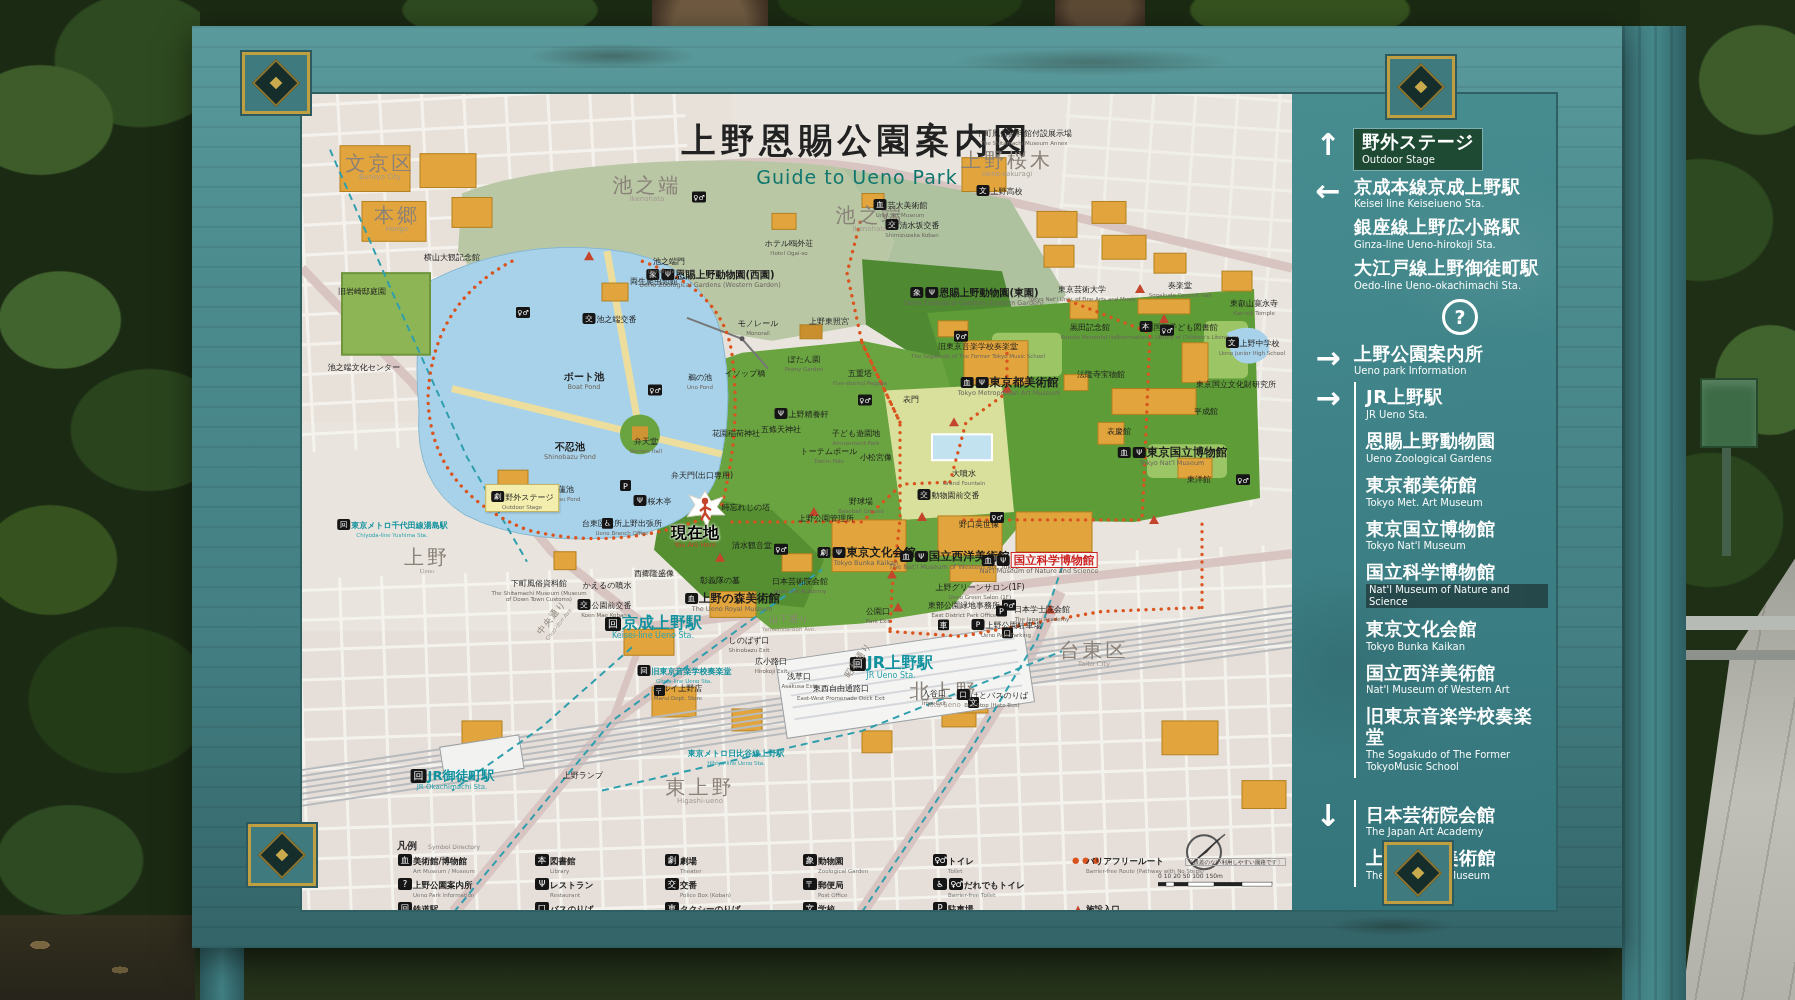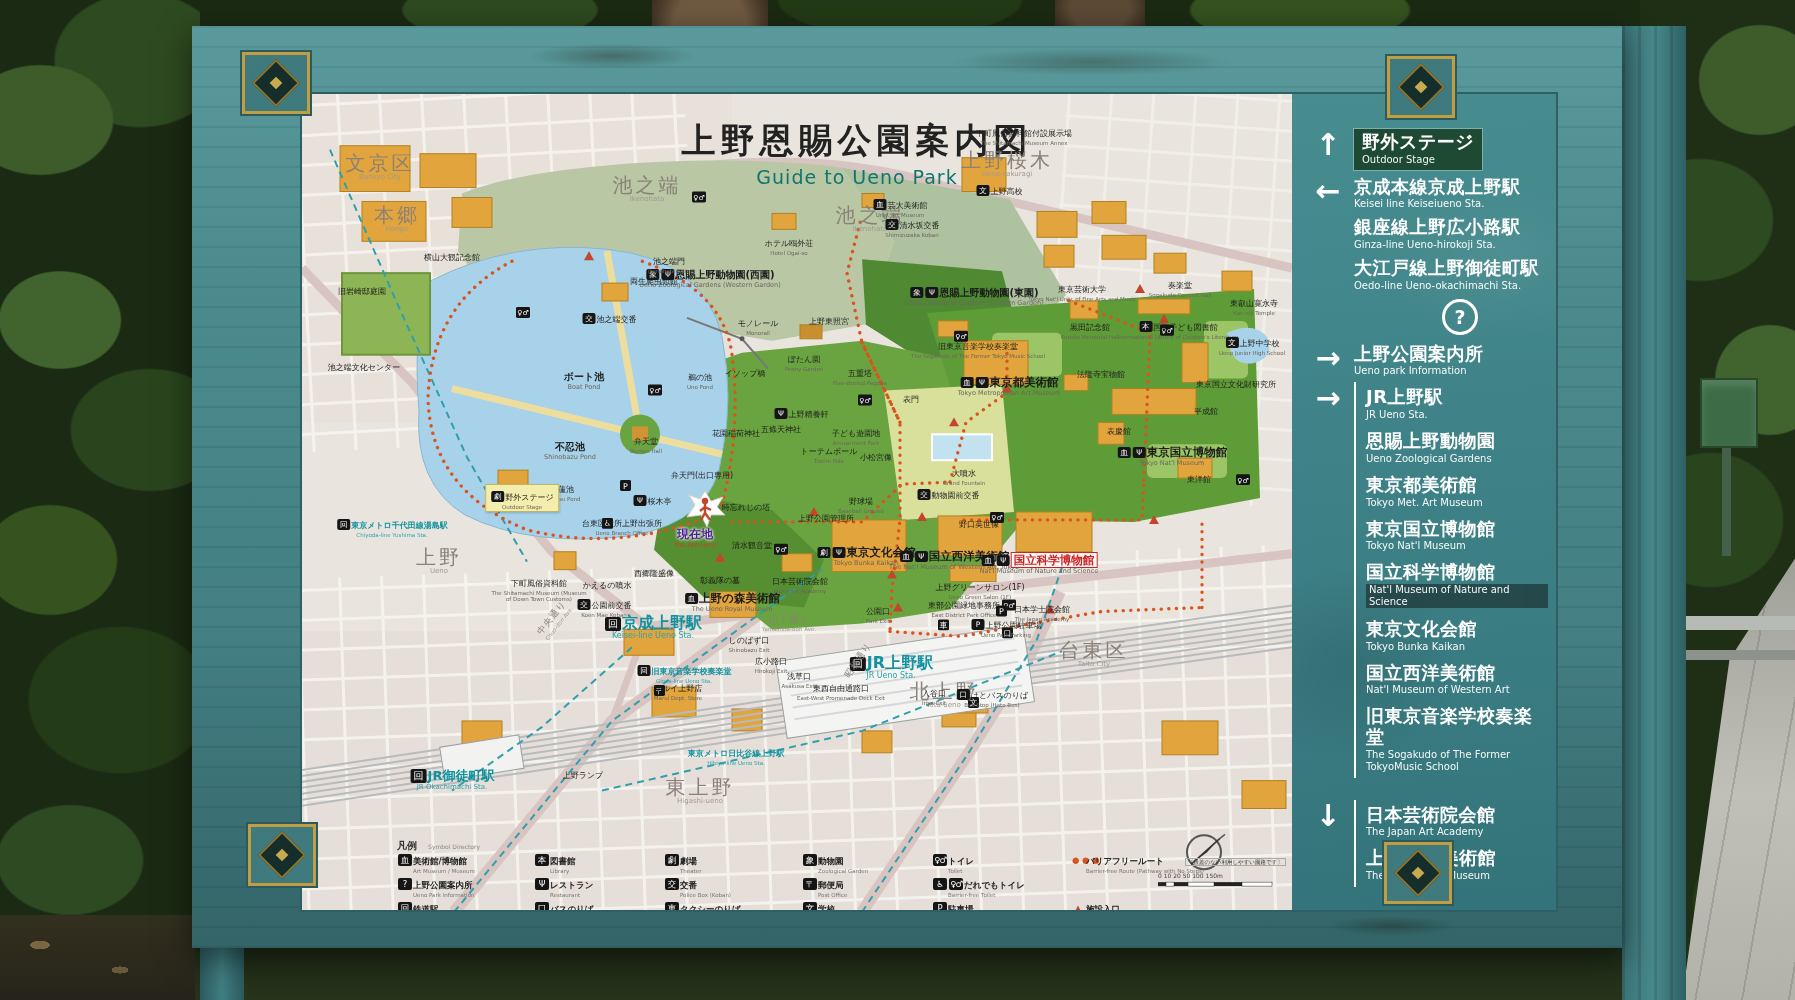--- a/index.html
+++ b/index.html
@@ -100,21 +100,21 @@
   .lbl.station .en{color:#2ba3ae;font-size:7px}
   .lbl.station-big .jp{font-size:16px;color:#12929f;font-weight:700}
   .lbl.station-big .en{color:#2ba3ae;font-size:8px}
   .lbl.station-sm .jp{font-size:8px;color:#12929f;font-weight:600}
   .lbl.station-sm .en{color:#2ba3ae;font-size:5.5px}
   .lbl.road .jp{font-size:9px;color:#8a8178;font-weight:400;letter-spacing:1px}
   .lbl.road .en{color:#a39a90;font-size:5.5px}
   .lbl.rot{transform:translate(-50%,0) rotate(-52deg)}
   .lbl.rot2{transform:translate(-50%,0) rotate(-56deg)}
   .lbl.hl-yellow{background:#f3eeae;border:1px solid #c3b45f;padding:1px 4px;box-shadow:1px 1px 2px rgba(0,0,0,.2)}
-  .lbl.here .jp{color:#4c1d95;font-size:12px;font-weight:700;text-shadow:0 0 3px #fff,0 0 3px #fff}
+  .lbl.here .jp{color:#000000;font-size:16px;font-weight:700;text-shadow:0 0 3px #fff,0 0 3px #fff}
   .lbl.here .en{color:#c4452c;font-size:6.5px}
   .lbl.redbox .jp{color:#c22;border:1px solid #c22;background:rgba(255,255,255,.65);padding:0 2px}
   .lbl.wrap{white-space:normal;width:96px}
 
   .chip{display:inline-block;min-width:11px;height:11px;line-height:11.5px;background:#151515;color:#fff;
     font-size:7.5px;text-align:center;border-radius:2px;margin:0 1px;padding:0 1px;vertical-align:1px;font-weight:400}
   .chip.wide{letter-spacing:-1px}
   .chip.dots{background:none;color:#d9541e;font-size:6px;min-width:0;letter-spacing:0}
   .chip.tri{background:none;color:#c4452c;font-size:9px}
   .lbl.station .chip,.lbl.station-big .chip{min-width:14px;height:14px;line-height:14px;font-size:10px}
@@ -459,21 +459,21 @@
             <span class="en">Ikenohata</span>
           </div>
           <div class="lbl district" style="left: 568px; top: 110px;">
             <span class="jp">池之端</span>
             <span class="en">Ikenohata</span>
           </div>
           <div class="lbl district" style="left: 705px; top: 55px;">
             <span class="jp">上野桜木</span>
             <span class="en">Ueno-sakuragi</span>
           </div>
-          <div class="lbl district" style="left: 137px; top: 452px;">
+          <div class="lbl district" style="left: 125px; top: 452px; font-family: Liberation Serif, serif;">
             <span class="jp">上野</span>
             <span class="en">Ueno</span>
           </div>
           <div class="lbl district" style="left: 398px; top: 682px;">
             <span class="jp">東上野</span>
             <span class="en">Higashi-ueno</span>
           </div>
           <div class="lbl district" style="left: 642px; top: 586px;">
             <span class="jp">北上野</span>
             <span class="en">Kita-ueno</span>

